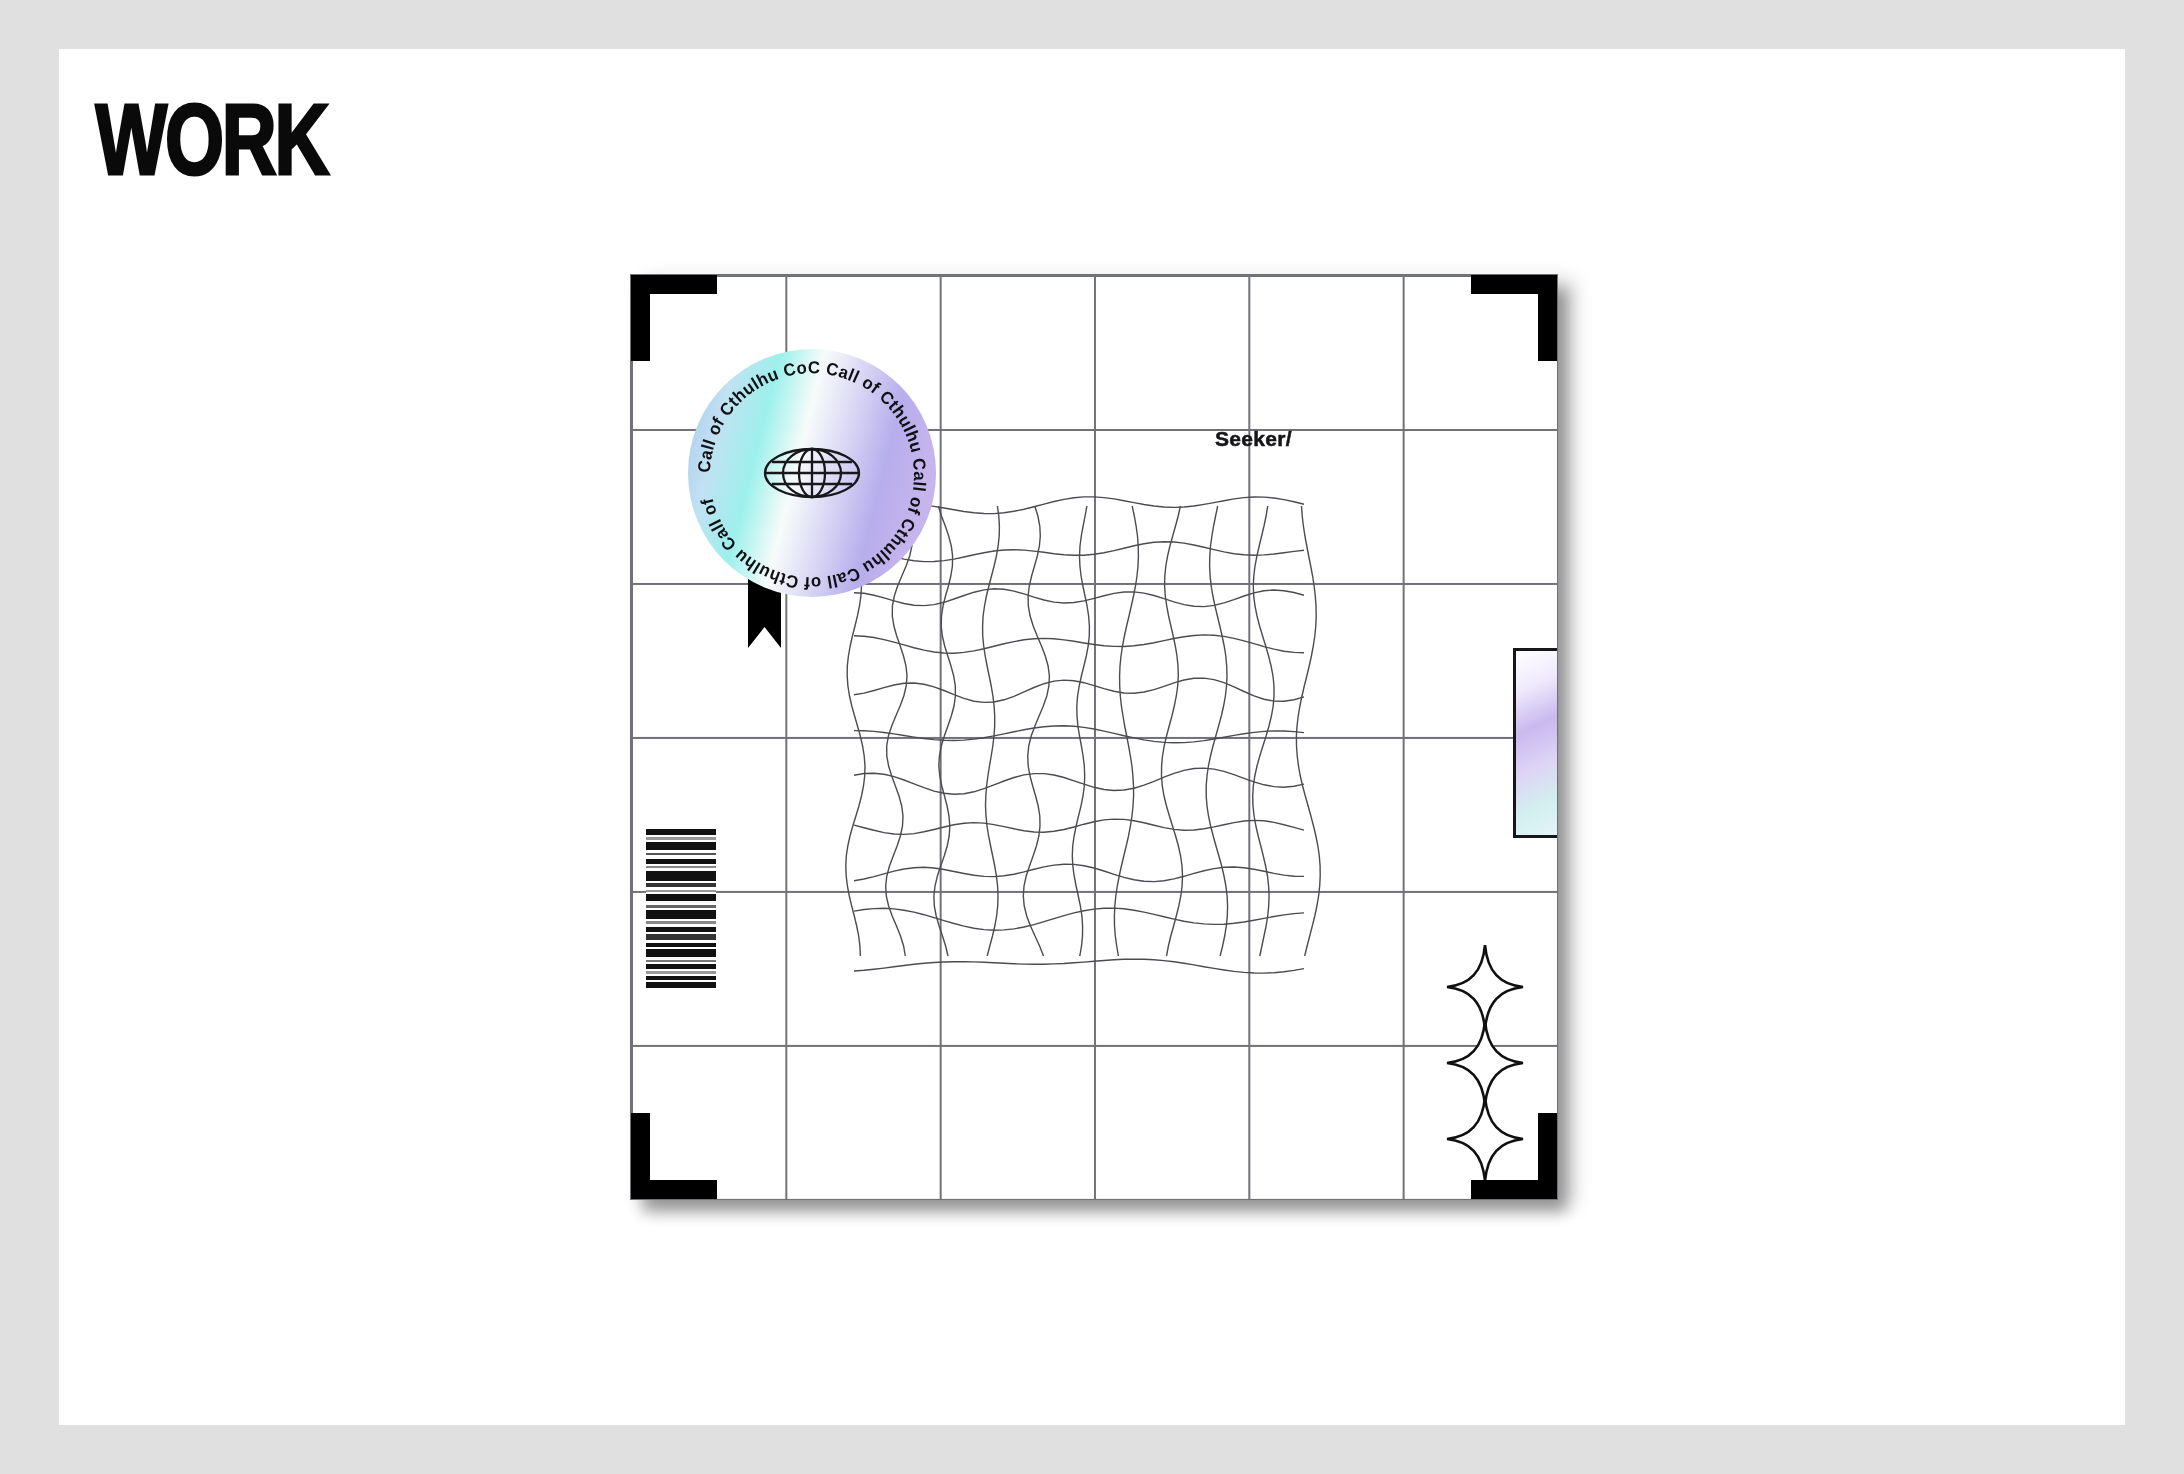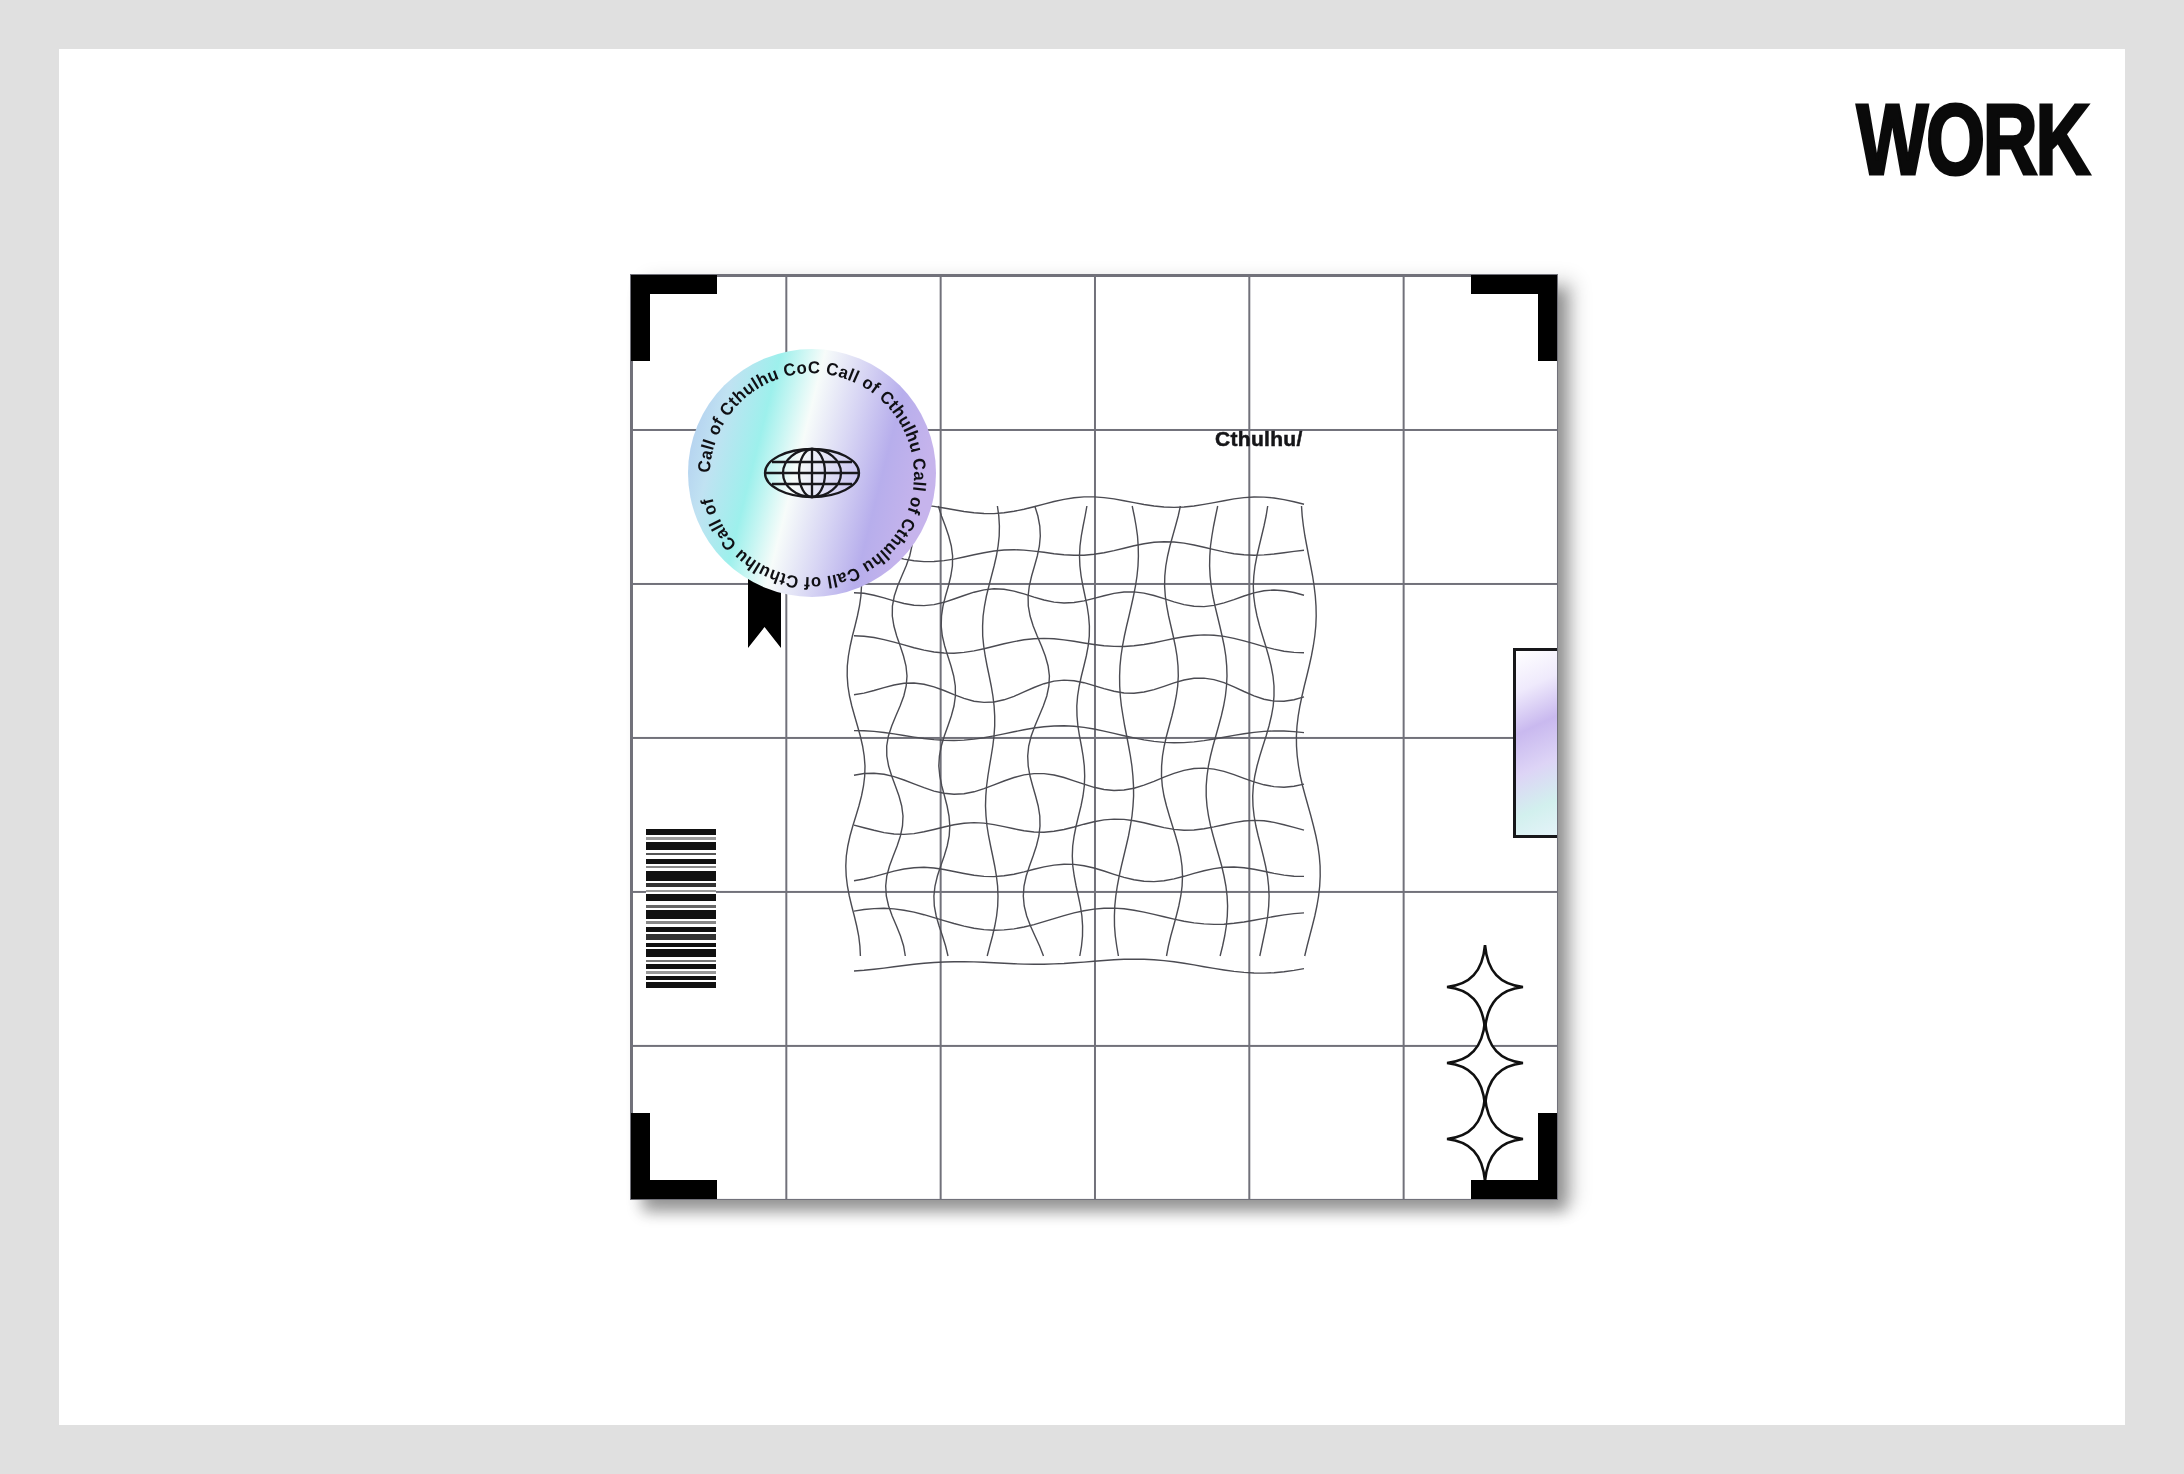--- a/index.html
+++ b/index.html
@@ -1,21 +1,21 @@
 <!DOCTYPE html>
 <html><head>
 <meta charset="utf-8">
 <style>
   * { margin:0; padding:0; box-sizing:border-box; }
   html,body { width:2184px; height:1474px; overflow:hidden; }
   body { background:#e0e0e0; font-family:"Liberation Sans", sans-serif; position:relative; }
 
   .canvas { position:absolute; left:59px; top:49px; width:2066px; height:1376px; background:#ffffff; }
 
-  .title-wrap { position:absolute; left:0; top:40px; width:100%; text-align:right; }
+  .title-wrap { position:absolute; left:0; top:40px; width:100%; text-align:left; }
   .title-text { display:inline-block; font-weight:900; font-size:100px; line-height:1;
                 letter-spacing:-3px; color:#0a0a0a; transform:scale(0.76,1.0);
                 -webkit-text-stroke:3px #0a0a0a; }
 
   .card { position:absolute; left:571px; top:225px; width:928px; height:926px; background:#fff;
           border:1.6px solid #71717a;
           background-image:
             linear-gradient(to right, #71717a 1.6px, transparent 1.6px),
             linear-gradient(to bottom, #71717a 1.6px, transparent 1.6px);
           background-size:calc(100%/6) calc(100%/6);
@@ -116,21 +116,21 @@
           <ellipse cx="124" cy="124" rx="29" ry="24"></ellipse>
           <ellipse cx="124" cy="124" rx="13" ry="24"></ellipse>
           <line x1="124" y1="100" x2="124" y2="148"></line>
           <line x1="77" y1="124" x2="171" y2="124"></line>
           <line x1="84" y1="113" x2="164" y2="113"></line>
           <line x1="84" y1="135" x2="164" y2="135"></line>
         </g>
       </svg>
     </div>
 
-    <div class="seeker">Cthulhu/</div>
+    <div class="seeker">Seeker/</div>
 
     <div class="barcode">
         <div style="height: 6px; background: rgb(17, 17, 17);"></div>
         <div style="height: 2px; background: rgb(255, 255, 255);"></div>
         <div style="height: 3px; background: rgb(153, 153, 153);"></div>
         <div style="height: 2px; background: rgb(255, 255, 255);"></div>
         <div style="height: 8px; background: rgb(17, 17, 17);"></div>
         <div style="height: 3px; background: rgb(255, 255, 255);"></div>
         <div style="height: 2px; background: rgb(85, 85, 85);"></div>
         <div style="height: 4px; background: rgb(255, 255, 255);"></div>

